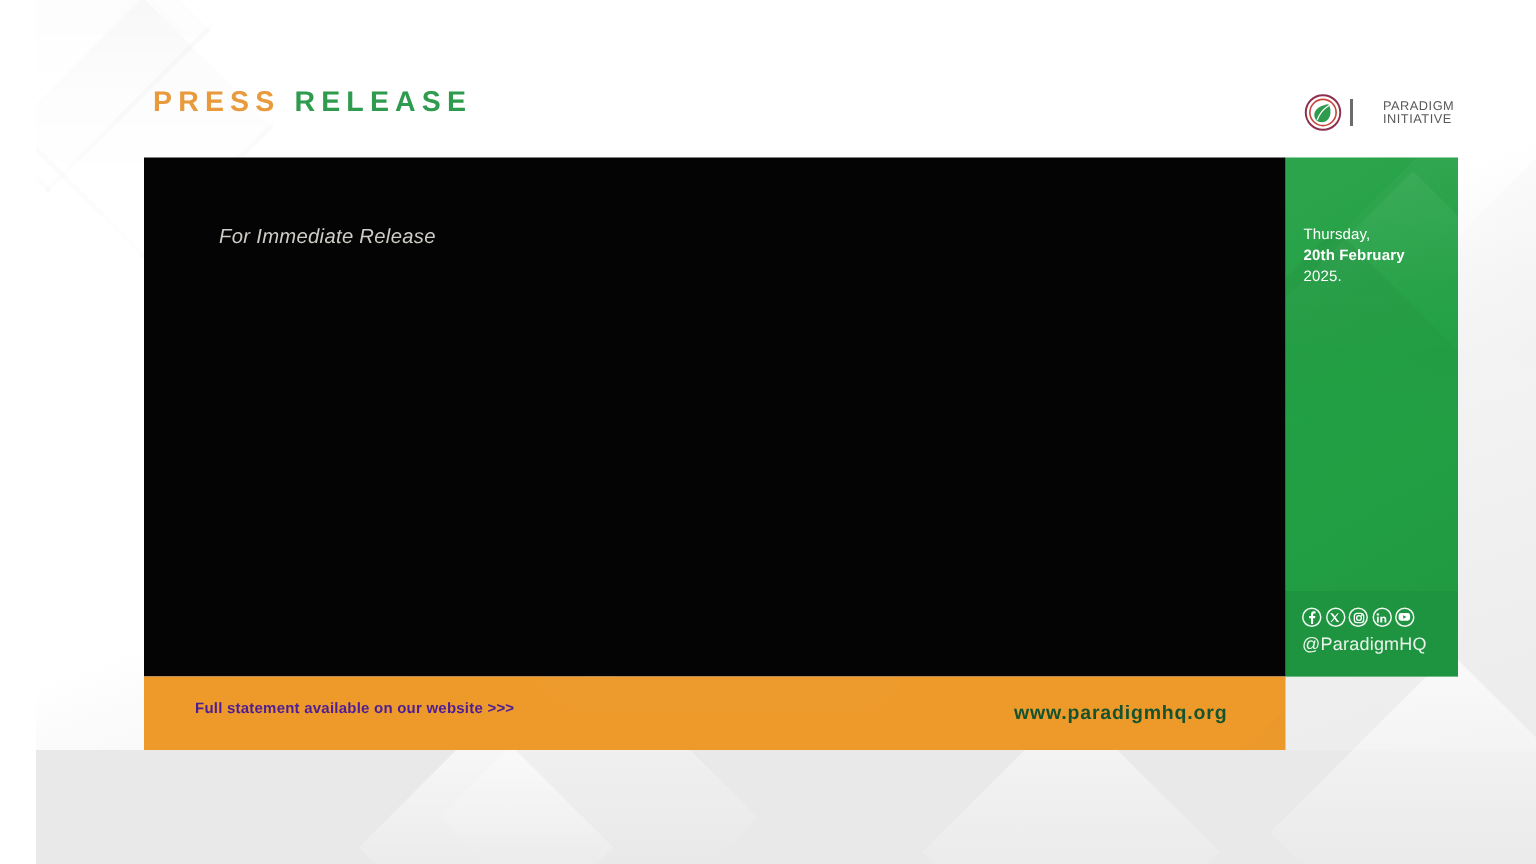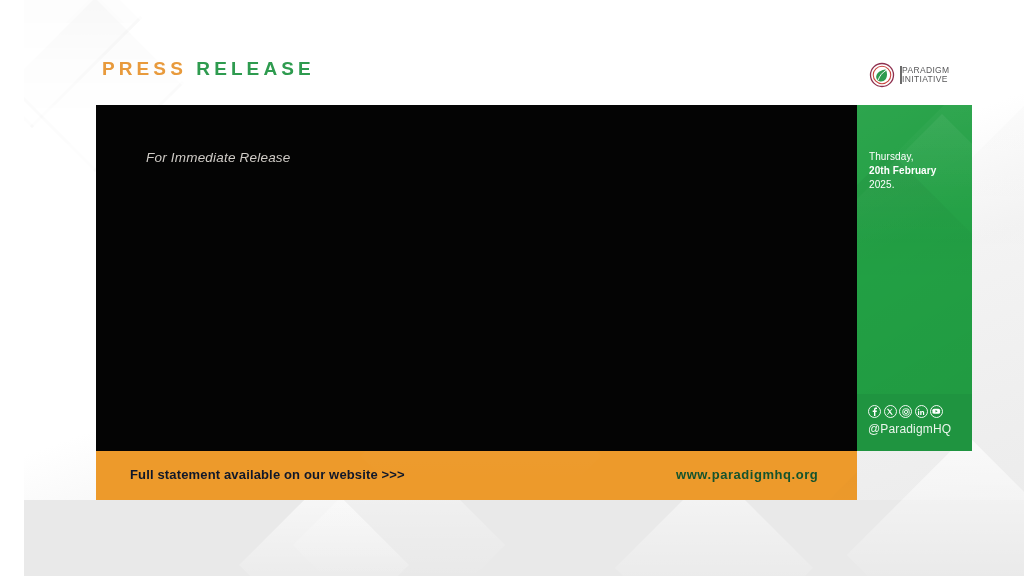--- a/index.html
+++ b/index.html
@@ -109,21 +109,21 @@
   .logo-mark {
     width: 26px;
     height: 26px;
     flex: 0 0 auto;
   }
   .logo-text {
     display: flex;
     flex-direction: column;
     justify-content: center;
     border-left: 2px solid #6b6b6b;
-    padding-left: 0;
+    padding-left: 20px;
     line-height: 1.06;
   }
   .logo-text span {
     font-size: 8.5px;
     letter-spacing: 0.35px;
     color: #58585a;
     font-weight: normal;
     white-space: nowrap;
   }
 
@@ -261,22 +261,22 @@
   }
   .ochev.c {
     left: 300px; top: -80px;
     width: 170px; height: 170px;
     background: linear-gradient(135deg, rgba(255,255,255,0.07) 0%, rgba(255,255,255,0) 60%);
   }
   .bar-left {
     position: absolute;
     left: 34px;
     top: 16px;
-    color: #0f172a;
-    font-size: 13px;
+    color: #4c1d95;
+    font-size: 10px;
     font-weight: bold;
     letter-spacing: 0.15px;
   }
   .bar-right {
     position: absolute;
     left: 580px;
     top: 16px;
     color: #14532d;
     font-size: 13px;
     font-weight: bold;

